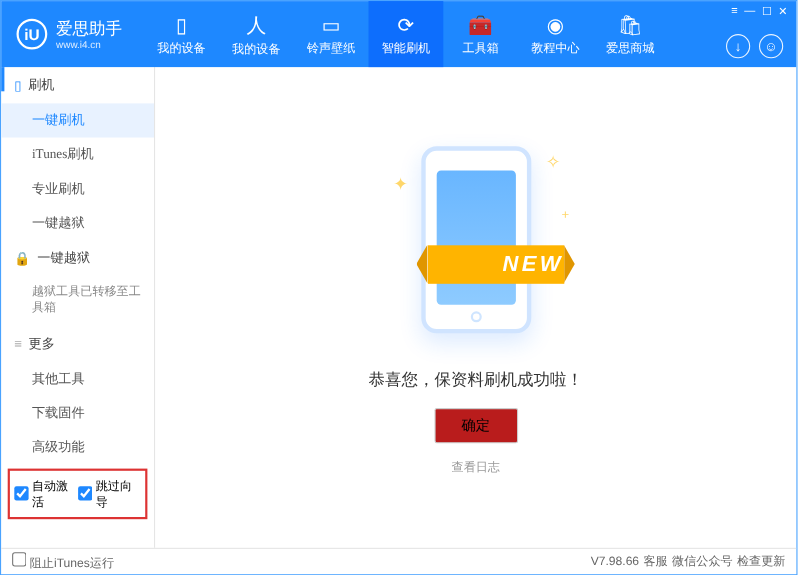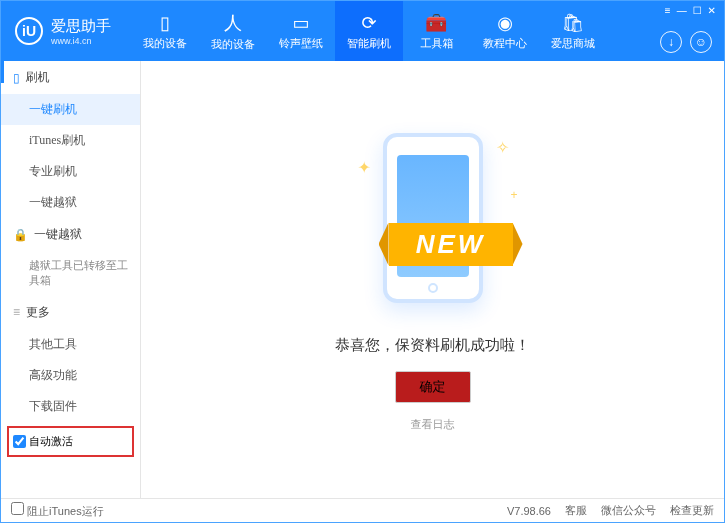--- a/index.html
+++ b/index.html
@@ -31,31 +31,31 @@
 .sub-item.active { background: #e8f2ff; color: #1e88ff; }
 .sub-item.note { color: #888; line-height: 1.4; font-size: 11px; }
 .checkbox-row { border: 2px solid #d33; margin: 4px 6px; padding: 6px 4px; display: flex; gap: 1px; font-size: 11px; }
 .checkbox-row label { display: flex; align-items: center; gap: 3px; cursor: pointer; }
 .checkbox-row input { accent-color: #1e88ff; }
 .main { flex: 1; position: relative; display: flex; flex-direction: column; align-items: center; justify-content: center; }
 .phone-illus { width: 130px; height: 190px; position: relative; margin-bottom: 18px; }
 .phone-body { width: 100px; height: 170px; background: #fff; border: 4px solid #d0e4ff; border-radius: 14px; position: absolute; left: 15px; top: 5px; box-shadow: 0 8px 20px rgba(30,120,255,0.15); }
 .phone-screen { position: absolute; left: 10px; top: 18px; right: 10px; bottom: 22px; background: linear-gradient(#69b6ff, #8ecbff); border-radius: 4px; }
 .phone-home { position: absolute; bottom: 6px; left: 50%; transform: translateX(-50%); width: 10px; height: 10px; border: 2px solid #cfe5ff; border-radius: 50%; }
-.ribbon { position: absolute; left: -15px; right: -15px; top: 95px; background: #ffb400; color: #fff; font-weight: bold; font-size: 26px; letter-spacing: 3px; text-align: center; padding: 6px 0; font-style: italic; margin-left: 36px; }
+.ribbon { position: absolute; left: -15px; right: -15px; top: 95px; background: #ffb400; color: #fff; font-weight: bold; font-size: 20px; letter-spacing: 3px; text-align: right; padding: 6px 0; font-style: italic; margin-left: 36px; }
 .ribbon::before, .ribbon::after { content: ""; position: absolute; top: 0; bottom: 0; width: 10px; background: #e09600; }
 .ribbon::before { left: -10px; clip-path: polygon(100% 0, 100% 100%, 0 50%); }
 .ribbon::after { right: -10px; clip-path: polygon(0 0, 100% 50%, 0 100%); }
 .sparkle { position: absolute; color: #ffd76a; font-size: 16px; }
 .success-text { font-size: 15px; color: #333; margin-bottom: 16px; }
 .confirm-btn { padding: 6px 24px; border: 1px solid #ccc; background: #b91c1c; font-size: 13px; cursor: pointer; border-radius: 2px; margin-bottom: 14px; }
 .log-link { font-size: 11px; color: #999; cursor: pointer; }
 .footer { height: 24px; border-top: 1px solid #e5e5e5; display: flex; align-items: center; font-size: 11px; color: #666; padding: 0 10px; justify-content: space-between; }
 .footer-left { display: flex; align-items: center; gap: 4px; }
-.footer-right { display: flex; align-items: center; gap: 14px; }
+.footer-right { display: flex; align-items: center; gap: 4px; }
 </style>
 </head>
 <body>
 
 <div class="header">
   <div class="logo-area">
     <div class="logo-icon">iU</div>
     <div>
       <div class="logo-text">爱思助手</div>
       <div class="logo-sub">www.i4.cn</div>
@@ -124,27 +124,31 @@
     </div>
     <div class="sub-items">
       <div class="sub-item note">越狱工具已转移至工具箱</div>
     </div>
     <div class="section-head gray">
       <span class="icon">≡</span>
       <span>更多</span>
     </div>
     <div class="sub-items">
       <div class="sub-item">其他工具</div>
+      <div class="sub-item">下载固件</div>
       <div class="sub-item">高级功能</div>
-      <div class="sub-item">下载固件</div>
     </div>
     <div class="checkbox-row">
       <label>
           <input type="checkbox" checked="" style="">
           <span>自动激活</span>
+        </label>
+      <label>
+          <input type="checkbox" checked="" style="">
+          <span>跳过向导</span>
         </label>
     </div>
 
   </div>
 
   <div class="main">
     <div class="phone-illus">
       <span class="sparkle" style="left:-10px;top:30px">✦</span>
       <span class="sparkle" style="right:-12px;top:10px">✧</span>
       <span class="sparkle" style="right:-20px;top:60px;font-size:12px">+</span>

